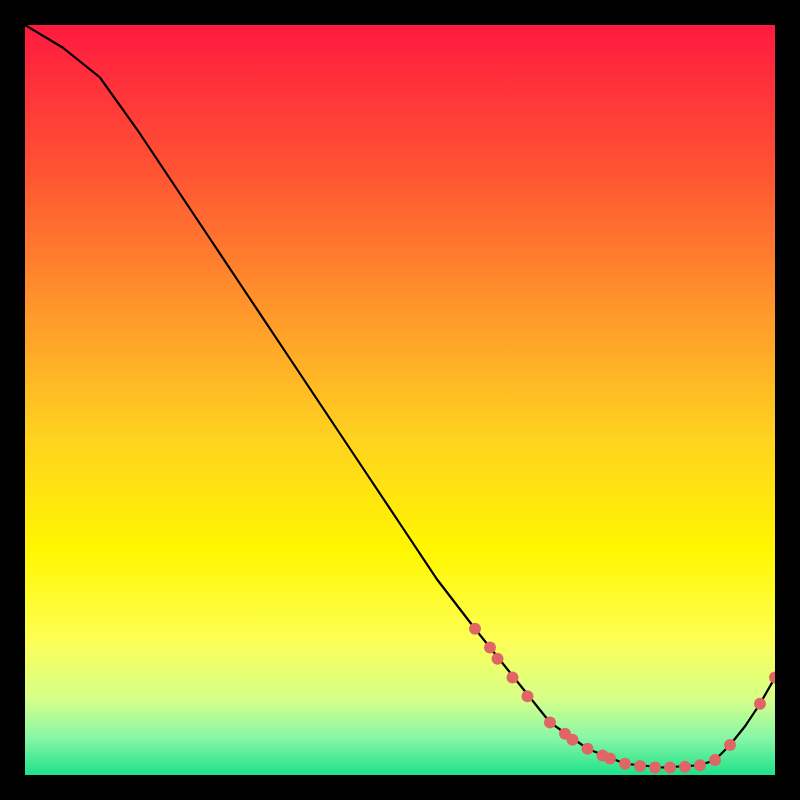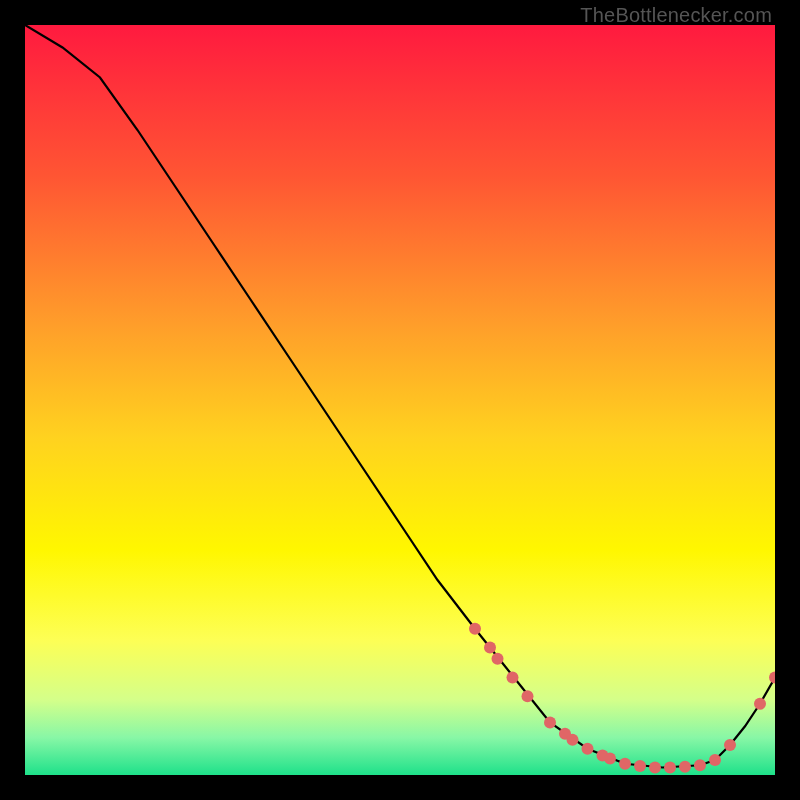--- a/index.html
+++ b/index.html
@@ -93,14 +93,13 @@
           <circle cx="660.00" cy="741.75" r="6" fill="#e06666"></circle>
           <circle cx="675.00" cy="740.25" r="6" fill="#e06666"></circle>
           <circle cx="690.00" cy="735.00" r="6" fill="#e06666"></circle>
           <circle cx="705.00" cy="720.00" r="6" fill="#e06666"></circle>
           <circle cx="735.00" cy="678.75" r="6" fill="#e06666"></circle>
           <circle cx="750.00" cy="652.50" r="6" fill="#e06666"></circle>
         </g>
     </svg>
   </div>
 
-  <div class="watermark">TheBottlenecker.com</div>
 </div>
 
 </body></html>

